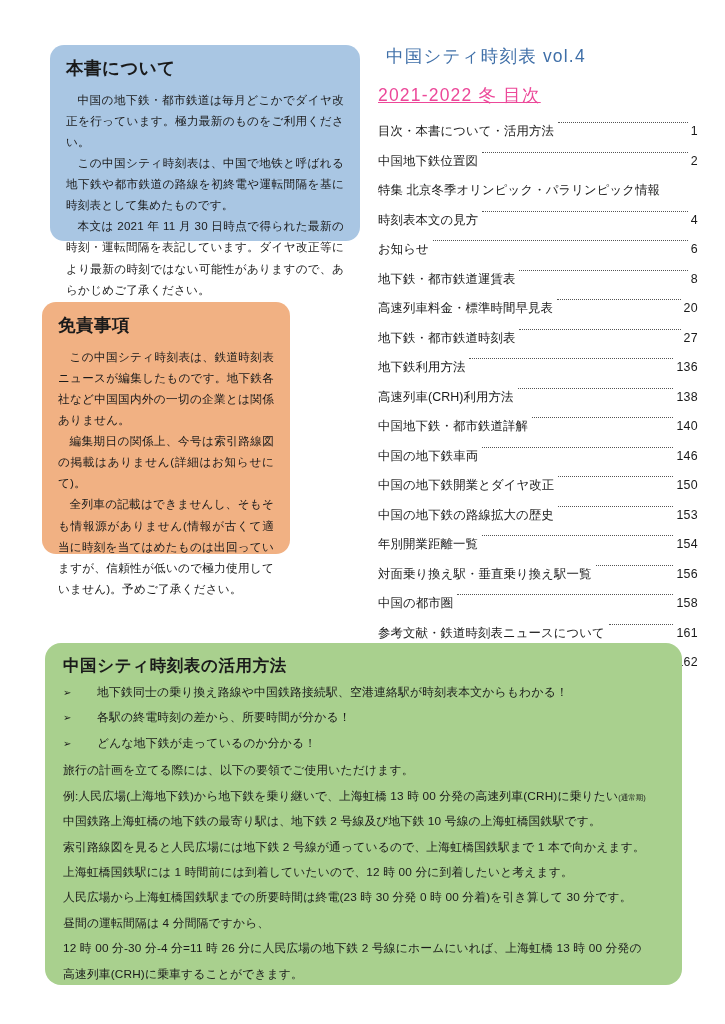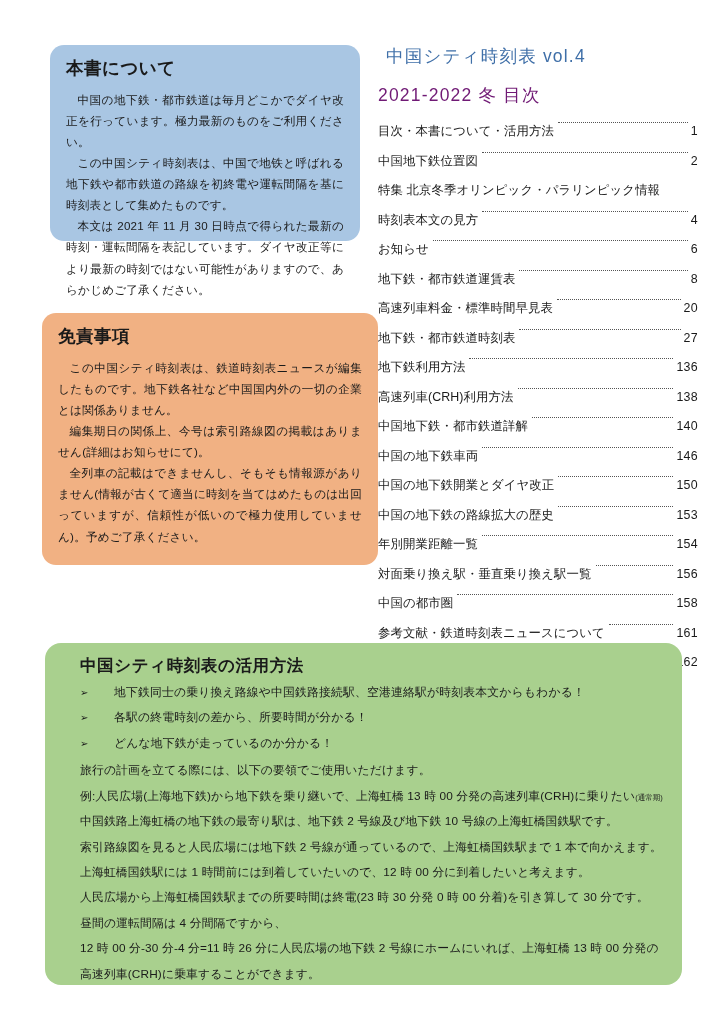--- a/index.html
+++ b/index.html
@@ -20,21 +20,21 @@
     position: absolute;
     border-radius: 14px;
   }
   #about-card {
     left: 42px; top: 45px; width: 310px; height: 196px;
     background: #a9c6e3;
     padding: 12px 16px 10px 16px;
     margin-left: 8px;
   }
   #disclaimer-card {
-    left: 42px; top: 313px; width: 336px; height: 252px;
+    left: 42px; top: 302px; width: 248px; height: 252px;
     background: #f1b183;
     padding: 12px 16px 10px 16px;
   }
   .card h2 {
     font-size: 17.5px;
     font-weight: 700;
     color: #1a1a1a;
     letter-spacing: 0.5px;
     margin-bottom: 9px;
     line-height: 1.3;
@@ -58,26 +58,27 @@
     color: #3f6fa8;
     font-weight: 400;
     letter-spacing: 1.2px;
     line-height: 1.0;
     margin-bottom: 21px;
     white-space: nowrap;
     margin-left: 8px;
   }
   .doc-subtitle {
     font-size: 17.5px;
-    color: #701a75;
+    color: #ec4899;
     font-weight: 400;
     letter-spacing: 1.2px;
     line-height: 1.0;
     margin-bottom: 21px;
     white-space: nowrap;
+    text-decoration: underline;
   }
   #toc-list { list-style: none; }
   .toc-row {
     display: flex;
     align-items: flex-start;
     font-size: 12.4px;
     color: #1a1a1a;
     line-height: 1.0;
     margin-bottom: 17.1px;
     white-space: nowrap;
@@ -96,21 +97,21 @@
     letter-spacing: 0.3px;
     text-align: right;
   }
 
   
   #usage-card {
     position: absolute;
     left: 45px; top: 643px; width: 637px; height: 342px;
     background: #a9d08e;
     border-radius: 16px;
-    padding: 12px 18px 10px 35px;
+    padding: 12px 18px 10px 18px;
   }
   #usage-card h2 {
     font-size: 16.5px;
     font-weight: 700;
     color: #1a1a1a;
     letter-spacing: 0.6px;
     margin-bottom: 10px;
   }
   .bullet-row {
     display: flex;

